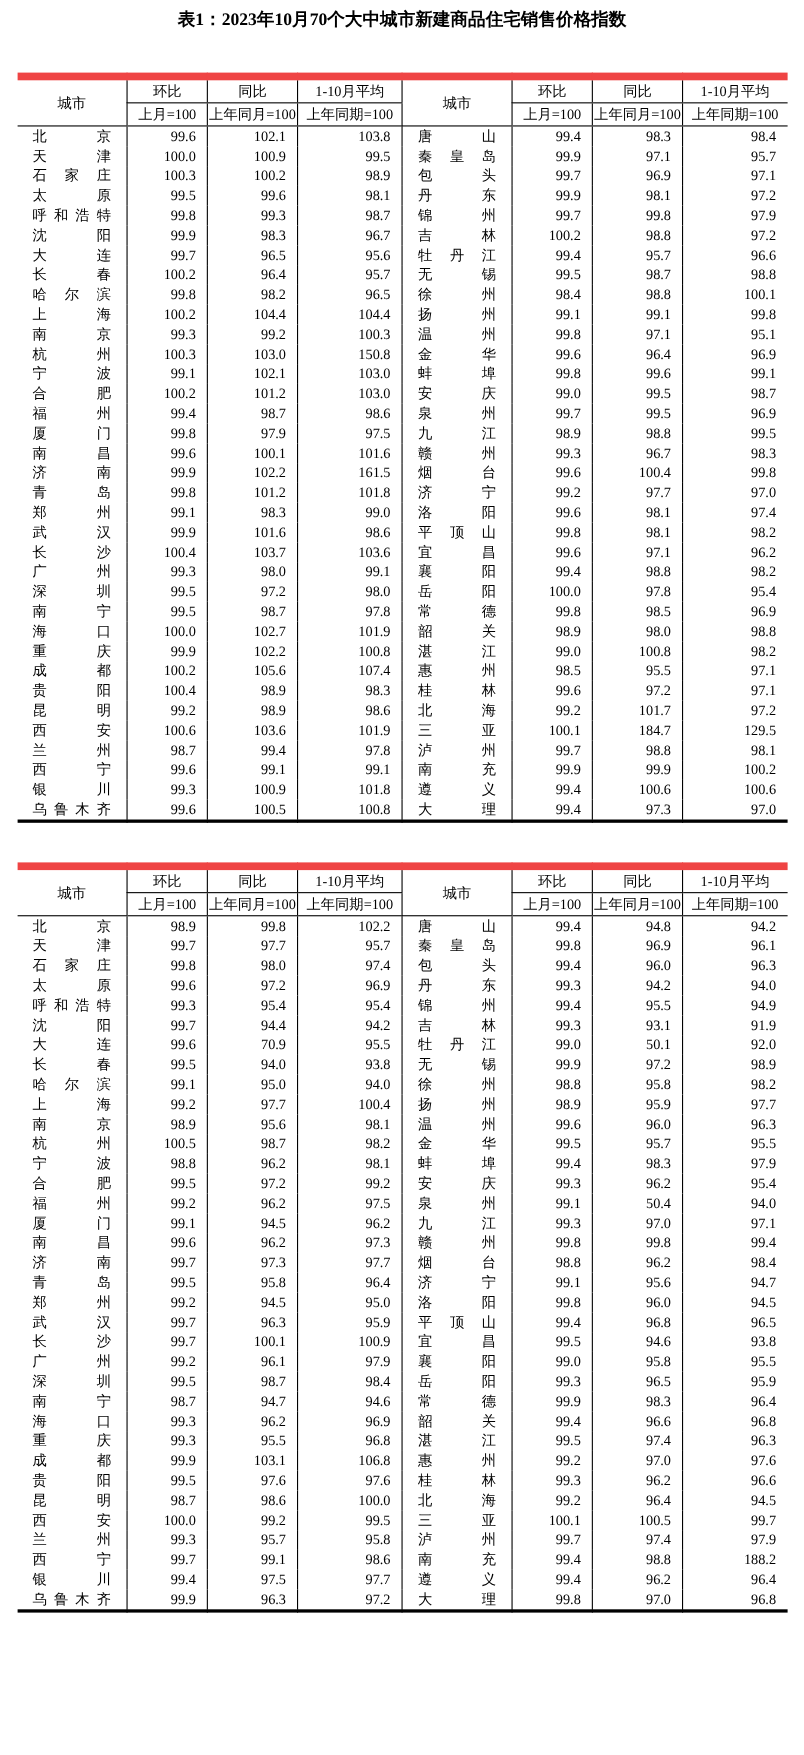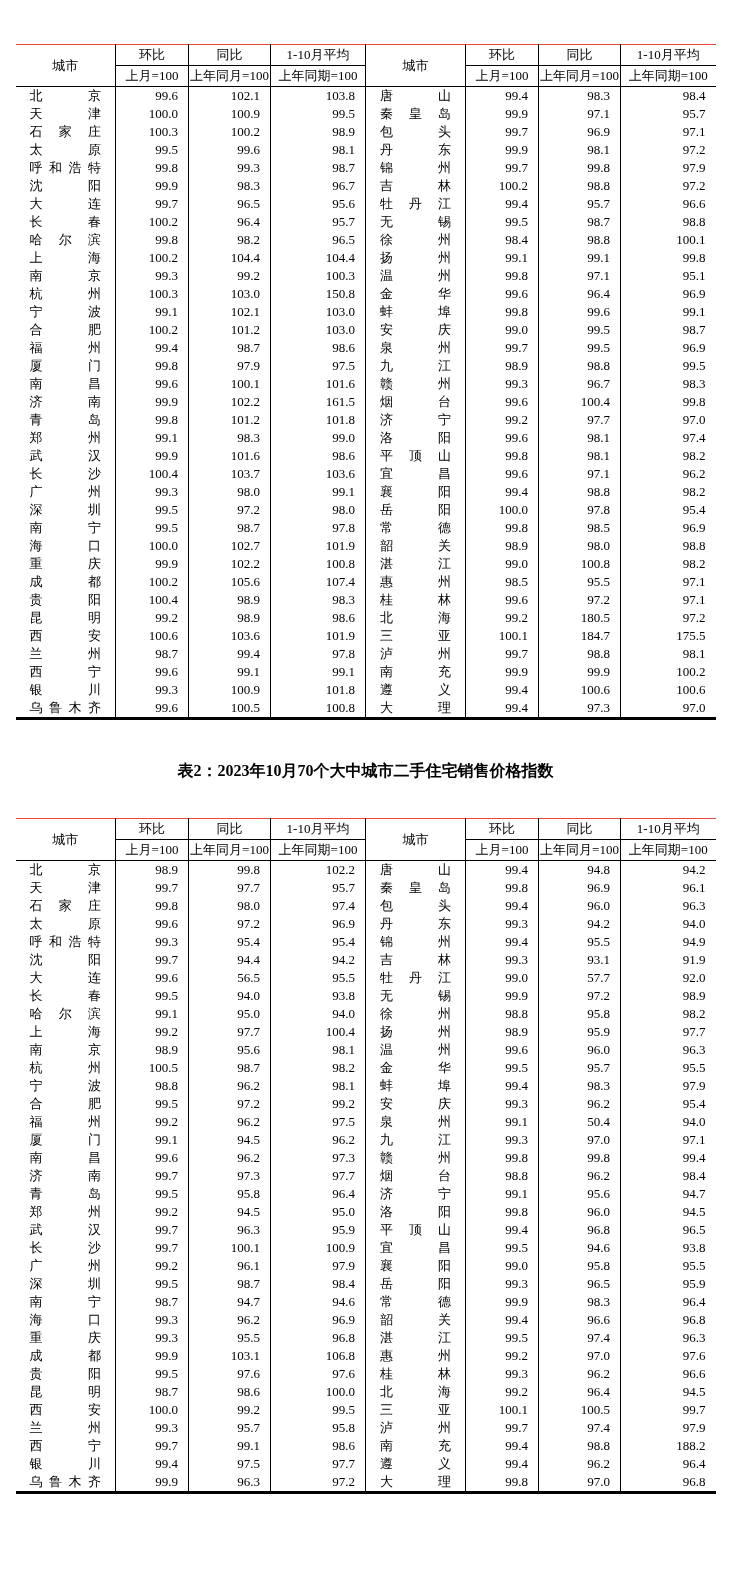--- a/index.html
+++ b/index.html
@@ -16,21 +16,21 @@
     margin:0;
     padding:0;
     line-height:22px;
   }
   .tbl-title.second{margin-top:40px;}
   table.idx{
     width:700px;
     margin:36px auto 0;
     border-collapse:collapse;
     table-layout:fixed;
-    border-top:1px solid #ef4444;
+    border-top:7px solid #ef4444;
     border-bottom:3px solid #000;
   }
   table.idx th{
     font-weight:normal;
     font-size:13px;
     text-align:center;
     height:20px;
     padding:0;
     border-left:1px solid #000;
     border-bottom:1px solid #000;
@@ -48,20 +48,766 @@
   table.idx td.no-left{border-left:none;}
   table.idx td.num{text-align:right;padding-right:10px;}
   table.idx td.city{padding:0 14px;}
   .city-name{display:flex;justify-content:space-between;}
   .city-name b{font-weight:normal;font-style:normal;}
 </style>
 </head>
 <body>
 
 <div class="doc">
+
+  <h2 class="tbl-title">表1：2023年10月70个大中城市新建商品住宅销售价格指数</h2>
+
+  <table class="idx">
+    <colgroup>
+      <col style="width:100px">
+        <col style="width:73px">
+        <col style="width:82px">
+        <col style="width:95px">
+      <col style="width:100px">
+        <col style="width:73px">
+        <col style="width:82px">
+        <col style="width:95px">
+    </colgroup>
+    <thead>
+      <tr>
+        <th rowspan="2" class="no-left">城市</th>
+        <th>环比</th>
+        <th>同比</th>
+        <th>1-10月平均</th>
+        <th rowspan="2">城市</th>
+        <th>环比</th>
+        <th>同比</th>
+        <th>1-10月平均</th>
+      </tr>
+      <tr>
+        <th>上月=100</th>
+        <th>上年同月=100</th>
+        <th>上年同期=100</th>
+        <th>上月=100</th>
+        <th>上年同月=100</th>
+        <th>上年同期=100</th>
+      </tr>
+    </thead>
+    <tbody id="tbody-table1">
+        <tr>
+          <td class="city no-left">
+            <span class="city-name">
+              <b>北</b>
+              <b>京</b>
+            </span>
+          </td>
+          <td class="num">99.6</td>
+          <td class="num">102.1</td>
+          <td class="num">103.8</td>
+          <td class="city">
+            <span class="city-name">
+              <b>唐</b>
+              <b>山</b>
+            </span>
+          </td>
+          <td class="num">99.4</td>
+          <td class="num">98.3</td>
+          <td class="num">98.4</td>
+        </tr>
+        <tr>
+          <td class="city no-left">
+            <span class="city-name">
+              <b>天</b>
+              <b>津</b>
+            </span>
+          </td>
+          <td class="num">100.0</td>
+          <td class="num">100.9</td>
+          <td class="num">99.5</td>
+          <td class="city">
+            <span class="city-name">
+              <b>秦</b>
+              <b>皇</b>
+              <b>岛</b>
+            </span>
+          </td>
+          <td class="num">99.9</td>
+          <td class="num">97.1</td>
+          <td class="num">95.7</td>
+        </tr>
+        <tr>
+          <td class="city no-left">
+            <span class="city-name">
+              <b>石</b>
+              <b>家</b>
+              <b>庄</b>
+            </span>
+          </td>
+          <td class="num">100.3</td>
+          <td class="num">100.2</td>
+          <td class="num">98.9</td>
+          <td class="city">
+            <span class="city-name">
+              <b>包</b>
+              <b>头</b>
+            </span>
+          </td>
+          <td class="num">99.7</td>
+          <td class="num">96.9</td>
+          <td class="num">97.1</td>
+        </tr>
+        <tr>
+          <td class="city no-left">
+            <span class="city-name">
+              <b>太</b>
+              <b>原</b>
+            </span>
+          </td>
+          <td class="num">99.5</td>
+          <td class="num">99.6</td>
+          <td class="num">98.1</td>
+          <td class="city">
+            <span class="city-name">
+              <b>丹</b>
+              <b>东</b>
+            </span>
+          </td>
+          <td class="num">99.9</td>
+          <td class="num">98.1</td>
+          <td class="num">97.2</td>
+        </tr>
+        <tr>
+          <td class="city no-left">
+            <span class="city-name">
+              <b>呼</b>
+              <b>和</b>
+              <b>浩</b>
+              <b>特</b>
+            </span>
+          </td>
+          <td class="num">99.8</td>
+          <td class="num">99.3</td>
+          <td class="num">98.7</td>
+          <td class="city">
+            <span class="city-name">
+              <b>锦</b>
+              <b>州</b>
+            </span>
+          </td>
+          <td class="num">99.7</td>
+          <td class="num">99.8</td>
+          <td class="num">97.9</td>
+        </tr>
+        <tr>
+          <td class="city no-left">
+            <span class="city-name">
+              <b>沈</b>
+              <b>阳</b>
+            </span>
+          </td>
+          <td class="num">99.9</td>
+          <td class="num">98.3</td>
+          <td class="num">96.7</td>
+          <td class="city">
+            <span class="city-name">
+              <b>吉</b>
+              <b>林</b>
+            </span>
+          </td>
+          <td class="num">100.2</td>
+          <td class="num">98.8</td>
+          <td class="num">97.2</td>
+        </tr>
+        <tr>
+          <td class="city no-left">
+            <span class="city-name">
+              <b>大</b>
+              <b>连</b>
+            </span>
+          </td>
+          <td class="num">99.7</td>
+          <td class="num">96.5</td>
+          <td class="num">95.6</td>
+          <td class="city">
+            <span class="city-name">
+              <b>牡</b>
+              <b>丹</b>
+              <b>江</b>
+            </span>
+          </td>
+          <td class="num">99.4</td>
+          <td class="num">95.7</td>
+          <td class="num">96.6</td>
+        </tr>
+        <tr>
+          <td class="city no-left">
+            <span class="city-name">
+              <b>长</b>
+              <b>春</b>
+            </span>
+          </td>
+          <td class="num">100.2</td>
+          <td class="num">96.4</td>
+          <td class="num">95.7</td>
+          <td class="city">
+            <span class="city-name">
+              <b>无</b>
+              <b>锡</b>
+            </span>
+          </td>
+          <td class="num">99.5</td>
+          <td class="num">98.7</td>
+          <td class="num">98.8</td>
+        </tr>
+        <tr>
+          <td class="city no-left">
+            <span class="city-name">
+              <b>哈</b>
+              <b>尔</b>
+              <b>滨</b>
+            </span>
+          </td>
+          <td class="num">99.8</td>
+          <td class="num">98.2</td>
+          <td class="num">96.5</td>
+          <td class="city">
+            <span class="city-name">
+              <b>徐</b>
+              <b>州</b>
+            </span>
+          </td>
+          <td class="num">98.4</td>
+          <td class="num">98.8</td>
+          <td class="num">100.1</td>
+        </tr>
+        <tr>
+          <td class="city no-left">
+            <span class="city-name">
+              <b>上</b>
+              <b>海</b>
+            </span>
+          </td>
+          <td class="num">100.2</td>
+          <td class="num">104.4</td>
+          <td class="num">104.4</td>
+          <td class="city">
+            <span class="city-name">
+              <b>扬</b>
+              <b>州</b>
+            </span>
+          </td>
+          <td class="num">99.1</td>
+          <td class="num">99.1</td>
+          <td class="num">99.8</td>
+        </tr>
+        <tr>
+          <td class="city no-left">
+            <span class="city-name">
+              <b>南</b>
+              <b>京</b>
+            </span>
+          </td>
+          <td class="num">99.3</td>
+          <td class="num">99.2</td>
+          <td class="num">100.3</td>
+          <td class="city">
+            <span class="city-name">
+              <b>温</b>
+              <b>州</b>
+            </span>
+          </td>
+          <td class="num">99.8</td>
+          <td class="num">97.1</td>
+          <td class="num">95.1</td>
+        </tr>
+        <tr>
+          <td class="city no-left">
+            <span class="city-name">
+              <b>杭</b>
+              <b>州</b>
+            </span>
+          </td>
+          <td class="num">100.3</td>
+          <td class="num">103.0</td>
+          <td class="num">150.8</td>
+          <td class="city">
+            <span class="city-name">
+              <b>金</b>
+              <b>华</b>
+            </span>
+          </td>
+          <td class="num">99.6</td>
+          <td class="num">96.4</td>
+          <td class="num">96.9</td>
+        </tr>
+        <tr>
+          <td class="city no-left">
+            <span class="city-name">
+              <b>宁</b>
+              <b>波</b>
+            </span>
+          </td>
+          <td class="num">99.1</td>
+          <td class="num">102.1</td>
+          <td class="num">103.0</td>
+          <td class="city">
+            <span class="city-name">
+              <b>蚌</b>
+              <b>埠</b>
+            </span>
+          </td>
+          <td class="num">99.8</td>
+          <td class="num">99.6</td>
+          <td class="num">99.1</td>
+        </tr>
+        <tr>
+          <td class="city no-left">
+            <span class="city-name">
+              <b>合</b>
+              <b>肥</b>
+            </span>
+          </td>
+          <td class="num">100.2</td>
+          <td class="num">101.2</td>
+          <td class="num">103.0</td>
+          <td class="city">
+            <span class="city-name">
+              <b>安</b>
+              <b>庆</b>
+            </span>
+          </td>
+          <td class="num">99.0</td>
+          <td class="num">99.5</td>
+          <td class="num">98.7</td>
+        </tr>
+        <tr>
+          <td class="city no-left">
+            <span class="city-name">
+              <b>福</b>
+              <b>州</b>
+            </span>
+          </td>
+          <td class="num">99.4</td>
+          <td class="num">98.7</td>
+          <td class="num">98.6</td>
+          <td class="city">
+            <span class="city-name">
+              <b>泉</b>
+              <b>州</b>
+            </span>
+          </td>
+          <td class="num">99.7</td>
+          <td class="num">99.5</td>
+          <td class="num">96.9</td>
+        </tr>
+        <tr>
+          <td class="city no-left">
+            <span class="city-name">
+              <b>厦</b>
+              <b>门</b>
+            </span>
+          </td>
+          <td class="num">99.8</td>
+          <td class="num">97.9</td>
+          <td class="num">97.5</td>
+          <td class="city">
+            <span class="city-name">
+              <b>九</b>
+              <b>江</b>
+            </span>
+          </td>
+          <td class="num">98.9</td>
+          <td class="num">98.8</td>
+          <td class="num">99.5</td>
+        </tr>
+        <tr>
+          <td class="city no-left">
+            <span class="city-name">
+              <b>南</b>
+              <b>昌</b>
+            </span>
+          </td>
+          <td class="num">99.6</td>
+          <td class="num">100.1</td>
+          <td class="num">101.6</td>
+          <td class="city">
+            <span class="city-name">
+              <b>赣</b>
+              <b>州</b>
+            </span>
+          </td>
+          <td class="num">99.3</td>
+          <td class="num">96.7</td>
+          <td class="num">98.3</td>
+        </tr>
+        <tr>
+          <td class="city no-left">
+            <span class="city-name">
+              <b>济</b>
+              <b>南</b>
+            </span>
+          </td>
+          <td class="num">99.9</td>
+          <td class="num">102.2</td>
+          <td class="num">161.5</td>
+          <td class="city">
+            <span class="city-name">
+              <b>烟</b>
+              <b>台</b>
+            </span>
+          </td>
+          <td class="num">99.6</td>
+          <td class="num">100.4</td>
+          <td class="num">99.8</td>
+        </tr>
+        <tr>
+          <td class="city no-left">
+            <span class="city-name">
+              <b>青</b>
+              <b>岛</b>
+            </span>
+          </td>
+          <td class="num">99.8</td>
+          <td class="num">101.2</td>
+          <td class="num">101.8</td>
+          <td class="city">
+            <span class="city-name">
+              <b>济</b>
+              <b>宁</b>
+            </span>
+          </td>
+          <td class="num">99.2</td>
+          <td class="num">97.7</td>
+          <td class="num">97.0</td>
+        </tr>
+        <tr>
+          <td class="city no-left">
+            <span class="city-name">
+              <b>郑</b>
+              <b>州</b>
+            </span>
+          </td>
+          <td class="num">99.1</td>
+          <td class="num">98.3</td>
+          <td class="num">99.0</td>
+          <td class="city">
+            <span class="city-name">
+              <b>洛</b>
+              <b>阳</b>
+            </span>
+          </td>
+          <td class="num">99.6</td>
+          <td class="num">98.1</td>
+          <td class="num">97.4</td>
+        </tr>
+        <tr>
+          <td class="city no-left">
+            <span class="city-name">
+              <b>武</b>
+              <b>汉</b>
+            </span>
+          </td>
+          <td class="num">99.9</td>
+          <td class="num">101.6</td>
+          <td class="num">98.6</td>
+          <td class="city">
+            <span class="city-name">
+              <b>平</b>
+              <b>顶</b>
+              <b>山</b>
+            </span>
+          </td>
+          <td class="num">99.8</td>
+          <td class="num">98.1</td>
+          <td class="num">98.2</td>
+        </tr>
+        <tr>
+          <td class="city no-left">
+            <span class="city-name">
+              <b>长</b>
+              <b>沙</b>
+            </span>
+          </td>
+          <td class="num">100.4</td>
+          <td class="num">103.7</td>
+          <td class="num">103.6</td>
+          <td class="city">
+            <span class="city-name">
+              <b>宜</b>
+              <b>昌</b>
+            </span>
+          </td>
+          <td class="num">99.6</td>
+          <td class="num">97.1</td>
+          <td class="num">96.2</td>
+        </tr>
+        <tr>
+          <td class="city no-left">
+            <span class="city-name">
+              <b>广</b>
+              <b>州</b>
+            </span>
+          </td>
+          <td class="num">99.3</td>
+          <td class="num">98.0</td>
+          <td class="num">99.1</td>
+          <td class="city">
+            <span class="city-name">
+              <b>襄</b>
+              <b>阳</b>
+            </span>
+          </td>
+          <td class="num">99.4</td>
+          <td class="num">98.8</td>
+          <td class="num">98.2</td>
+        </tr>
+        <tr>
+          <td class="city no-left">
+            <span class="city-name">
+              <b>深</b>
+              <b>圳</b>
+            </span>
+          </td>
+          <td class="num">99.5</td>
+          <td class="num">97.2</td>
+          <td class="num">98.0</td>
+          <td class="city">
+            <span class="city-name">
+              <b>岳</b>
+              <b>阳</b>
+            </span>
+          </td>
+          <td class="num">100.0</td>
+          <td class="num">97.8</td>
+          <td class="num">95.4</td>
+        </tr>
+        <tr>
+          <td class="city no-left">
+            <span class="city-name">
+              <b>南</b>
+              <b>宁</b>
+            </span>
+          </td>
+          <td class="num">99.5</td>
+          <td class="num">98.7</td>
+          <td class="num">97.8</td>
+          <td class="city">
+            <span class="city-name">
+              <b>常</b>
+              <b>德</b>
+            </span>
+          </td>
+          <td class="num">99.8</td>
+          <td class="num">98.5</td>
+          <td class="num">96.9</td>
+        </tr>
+        <tr>
+          <td class="city no-left">
+            <span class="city-name">
+              <b>海</b>
+              <b>口</b>
+            </span>
+          </td>
+          <td class="num">100.0</td>
+          <td class="num">102.7</td>
+          <td class="num">101.9</td>
+          <td class="city">
+            <span class="city-name">
+              <b>韶</b>
+              <b>关</b>
+            </span>
+          </td>
+          <td class="num">98.9</td>
+          <td class="num">98.0</td>
+          <td class="num">98.8</td>
+        </tr>
+        <tr>
+          <td class="city no-left">
+            <span class="city-name">
+              <b>重</b>
+              <b>庆</b>
+            </span>
+          </td>
+          <td class="num">99.9</td>
+          <td class="num">102.2</td>
+          <td class="num">100.8</td>
+          <td class="city">
+            <span class="city-name">
+              <b>湛</b>
+              <b>江</b>
+            </span>
+          </td>
+          <td class="num">99.0</td>
+          <td class="num">100.8</td>
+          <td class="num">98.2</td>
+        </tr>
+        <tr>
+          <td class="city no-left">
+            <span class="city-name">
+              <b>成</b>
+              <b>都</b>
+            </span>
+          </td>
+          <td class="num">100.2</td>
+          <td class="num">105.6</td>
+          <td class="num">107.4</td>
+          <td class="city">
+            <span class="city-name">
+              <b>惠</b>
+              <b>州</b>
+            </span>
+          </td>
+          <td class="num">98.5</td>
+          <td class="num">95.5</td>
+          <td class="num">97.1</td>
+        </tr>
+        <tr>
+          <td class="city no-left">
+            <span class="city-name">
+              <b>贵</b>
+              <b>阳</b>
+            </span>
+          </td>
+          <td class="num">100.4</td>
+          <td class="num">98.9</td>
+          <td class="num">98.3</td>
+          <td class="city">
+            <span class="city-name">
+              <b>桂</b>
+              <b>林</b>
+            </span>
+          </td>
+          <td class="num">99.6</td>
+          <td class="num">97.2</td>
+          <td class="num">97.1</td>
+        </tr>
+        <tr>
+          <td class="city no-left">
+            <span class="city-name">
+              <b>昆</b>
+              <b>明</b>
+            </span>
+          </td>
+          <td class="num">99.2</td>
+          <td class="num">98.9</td>
+          <td class="num">98.6</td>
+          <td class="city">
+            <span class="city-name">
+              <b>北</b>
+              <b>海</b>
+            </span>
+          </td>
+          <td class="num">99.2</td>
+          <td class="num">101.7</td>
+          <td class="num">97.2</td>
+        </tr>
+        <tr>
+          <td class="city no-left">
+            <span class="city-name">
+              <b>西</b>
+              <b>安</b>
+            </span>
+          </td>
+          <td class="num">100.6</td>
+          <td class="num">103.6</td>
+          <td class="num">101.9</td>
+          <td class="city">
+            <span class="city-name">
+              <b>三</b>
+              <b>亚</b>
+            </span>
+          </td>
+          <td class="num">100.1</td>
+          <td class="num">184.7</td>
+          <td class="num">129.5</td>
+        </tr>
+        <tr>
+          <td class="city no-left">
+            <span class="city-name">
+              <b>兰</b>
+              <b>州</b>
+            </span>
+          </td>
+          <td class="num">98.7</td>
+          <td class="num">99.4</td>
+          <td class="num">97.8</td>
+          <td class="city">
+            <span class="city-name">
+              <b>泸</b>
+              <b>州</b>
+            </span>
+          </td>
+          <td class="num">99.7</td>
+          <td class="num">98.8</td>
+          <td class="num">98.1</td>
+        </tr>
+        <tr>
+          <td class="city no-left">
+            <span class="city-name">
+              <b>西</b>
+              <b>宁</b>
+            </span>
+          </td>
+          <td class="num">99.6</td>
+          <td class="num">99.1</td>
+          <td class="num">99.1</td>
+          <td class="city">
+            <span class="city-name">
+              <b>南</b>
+              <b>充</b>
+            </span>
+          </td>
+          <td class="num">99.9</td>
+          <td class="num">99.9</td>
+          <td class="num">100.2</td>
+        </tr>
+        <tr>
+          <td class="city no-left">
+            <span class="city-name">
+              <b>银</b>
+              <b>川</b>
+            </span>
+          </td>
+          <td class="num">99.3</td>
+          <td class="num">100.9</td>
+          <td class="num">101.8</td>
+          <td class="city">
+            <span class="city-name">
+              <b>遵</b>
+              <b>义</b>
+            </span>
+          </td>
+          <td class="num">99.4</td>
+          <td class="num">100.6</td>
+          <td class="num">100.6</td>
+        </tr>
+        <tr>
+          <td class="city no-left">
+            <span class="city-name">
+              <b>乌</b>
+              <b>鲁</b>
+              <b>木</b>
+              <b>齐</b>
+            </span>
+          </td>
+          <td class="num">99.6</td>
+          <td class="num">100.5</td>
+          <td class="num">100.8</td>
+          <td class="city">
+            <span class="city-name">
+              <b>大</b>
+              <b>理</b>
+            </span>
+          </td>
+          <td class="num">99.4</td>
+          <td class="num">97.3</td>
+          <td class="num">97.0</td>
+        </tr>
+      </tbody>
+  </table>
 
 
   <table class="idx">
     <colgroup>
       <col style="width:100px">
         <col style="width:73px">
         <col style="width:82px">
         <col style="width:95px">
       <col style="width:100px">
         <col style="width:73px">
@@ -81,910 +827,164 @@
       </tr>
       <tr>
         <th>上月=100</th>
         <th>上年同月=100</th>
         <th>上年同期=100</th>
         <th>上月=100</th>
         <th>上年同月=100</th>
         <th>上年同期=100</th>
       </tr>
     </thead>
-    <tbody id="tbody-table1">
+    <tbody id="tbody-table2">
         <tr>
           <td class="city no-left">
             <span class="city-name">
               <b>北</b>
               <b>京</b>
             </span>
           </td>
-          <td class="num">99.6</td>
-          <td class="num">102.1</td>
-          <td class="num">103.8</td>
+          <td class="num">98.9</td>
+          <td class="num">99.8</td>
+          <td class="num">102.2</td>
           <td class="city">
             <span class="city-name">
               <b>唐</b>
               <b>山</b>
             </span>
           </td>
           <td class="num">99.4</td>
-          <td class="num">98.3</td>
-          <td class="num">98.4</td>
+          <td class="num">94.8</td>
+          <td class="num">94.2</td>
         </tr>
         <tr>
           <td class="city no-left">
             <span class="city-name">
               <b>天</b>
               <b>津</b>
             </span>
           </td>
-          <td class="num">100.0</td>
-          <td class="num">100.9</td>
-          <td class="num">99.5</td>
+          <td class="num">99.7</td>
+          <td class="num">97.7</td>
+          <td class="num">95.7</td>
           <td class="city">
             <span class="city-name">
               <b>秦</b>
               <b>皇</b>
               <b>岛</b>
             </span>
           </td>
-          <td class="num">99.9</td>
-          <td class="num">97.1</td>
-          <td class="num">95.7</td>
+          <td class="num">99.8</td>
+          <td class="num">96.9</td>
+          <td class="num">96.1</td>
         </tr>
         <tr>
           <td class="city no-left">
             <span class="city-name">
               <b>石</b>
               <b>家</b>
               <b>庄</b>
             </span>
           </td>
-          <td class="num">100.3</td>
-          <td class="num">100.2</td>
-          <td class="num">98.9</td>
+          <td class="num">99.8</td>
+          <td class="num">98.0</td>
+          <td class="num">97.4</td>
           <td class="city">
             <span class="city-name">
               <b>包</b>
               <b>头</b>
             </span>
           </td>
-          <td class="num">99.7</td>
-          <td class="num">96.9</td>
-          <td class="num">97.1</td>
+          <td class="num">99.4</td>
+          <td class="num">96.0</td>
+          <td class="num">96.3</td>
         </tr>
         <tr>
           <td class="city no-left">
             <span class="city-name">
               <b>太</b>
               <b>原</b>
             </span>
           </td>
-          <td class="num">99.5</td>
           <td class="num">99.6</td>
-          <td class="num">98.1</td>
+          <td class="num">97.2</td>
+          <td class="num">96.9</td>
           <td class="city">
             <span class="city-name">
               <b>丹</b>
               <b>东</b>
             </span>
           </td>
-          <td class="num">99.9</td>
-          <td class="num">98.1</td>
-          <td class="num">97.2</td>
+          <td class="num">99.3</td>
+          <td class="num">94.2</td>
+          <td class="num">94.0</td>
         </tr>
         <tr>
           <td class="city no-left">
             <span class="city-name">
               <b>呼</b>
               <b>和</b>
               <b>浩</b>
               <b>特</b>
             </span>
           </td>
-          <td class="num">99.8</td>
           <td class="num">99.3</td>
-          <td class="num">98.7</td>
+          <td class="num">95.4</td>
+          <td class="num">95.4</td>
           <td class="city">
             <span class="city-name">
               <b>锦</b>
               <b>州</b>
             </span>
           </td>
-          <td class="num">99.7</td>
-          <td class="num">99.8</td>
-          <td class="num">97.9</td>
+          <td class="num">99.4</td>
+          <td class="num">95.5</td>
+          <td class="num">94.9</td>
         </tr>
         <tr>
           <td class="city no-left">
             <span class="city-name">
               <b>沈</b>
               <b>阳</b>
             </span>
           </td>
-          <td class="num">99.9</td>
-          <td class="num">98.3</td>
-          <td class="num">96.7</td>
+          <td class="num">99.7</td>
+          <td class="num">94.4</td>
+          <td class="num">94.2</td>
           <td class="city">
             <span class="city-name">
               <b>吉</b>
               <b>林</b>
             </span>
           </td>
-          <td class="num">100.2</td>
-          <td class="num">98.8</td>
-          <td class="num">97.2</td>
+          <td class="num">99.3</td>
+          <td class="num">93.1</td>
+          <td class="num">91.9</td>
         </tr>
         <tr>
           <td class="city no-left">
             <span class="city-name">
               <b>大</b>
               <b>连</b>
             </span>
           </td>
-          <td class="num">99.7</td>
-          <td class="num">96.5</td>
-          <td class="num">95.6</td>
+          <td class="num">99.6</td>
+          <td class="num">70.9</td>
+          <td class="num">95.5</td>
           <td class="city">
             <span class="city-name">
               <b>牡</b>
               <b>丹</b>
               <b>江</b>
             </span>
           </td>
-          <td class="num">99.4</td>
-          <td class="num">95.7</td>
-          <td class="num">96.6</td>
-        </tr>
-        <tr>
-          <td class="city no-left">
-            <span class="city-name">
-              <b>长</b>
-              <b>春</b>
-            </span>
-          </td>
-          <td class="num">100.2</td>
-          <td class="num">96.4</td>
-          <td class="num">95.7</td>
-          <td class="city">
-            <span class="city-name">
-              <b>无</b>
-              <b>锡</b>
-            </span>
-          </td>
-          <td class="num">99.5</td>
-          <td class="num">98.7</td>
-          <td class="num">98.8</td>
-        </tr>
-        <tr>
-          <td class="city no-left">
-            <span class="city-name">
-              <b>哈</b>
-              <b>尔</b>
-              <b>滨</b>
-            </span>
-          </td>
-          <td class="num">99.8</td>
-          <td class="num">98.2</td>
-          <td class="num">96.5</td>
-          <td class="city">
-            <span class="city-name">
-              <b>徐</b>
-              <b>州</b>
-            </span>
-          </td>
-          <td class="num">98.4</td>
-          <td class="num">98.8</td>
-          <td class="num">100.1</td>
-        </tr>
-        <tr>
-          <td class="city no-left">
-            <span class="city-name">
-              <b>上</b>
-              <b>海</b>
-            </span>
-          </td>
-          <td class="num">100.2</td>
-          <td class="num">104.4</td>
-          <td class="num">104.4</td>
-          <td class="city">
-            <span class="city-name">
-              <b>扬</b>
-              <b>州</b>
-            </span>
-          </td>
-          <td class="num">99.1</td>
-          <td class="num">99.1</td>
-          <td class="num">99.8</td>
-        </tr>
-        <tr>
-          <td class="city no-left">
-            <span class="city-name">
-              <b>南</b>
-              <b>京</b>
-            </span>
-          </td>
-          <td class="num">99.3</td>
-          <td class="num">99.2</td>
-          <td class="num">100.3</td>
-          <td class="city">
-            <span class="city-name">
-              <b>温</b>
-              <b>州</b>
-            </span>
-          </td>
-          <td class="num">99.8</td>
-          <td class="num">97.1</td>
-          <td class="num">95.1</td>
-        </tr>
-        <tr>
-          <td class="city no-left">
-            <span class="city-name">
-              <b>杭</b>
-              <b>州</b>
-            </span>
-          </td>
-          <td class="num">100.3</td>
-          <td class="num">103.0</td>
-          <td class="num">150.8</td>
-          <td class="city">
-            <span class="city-name">
-              <b>金</b>
-              <b>华</b>
-            </span>
-          </td>
-          <td class="num">99.6</td>
-          <td class="num">96.4</td>
-          <td class="num">96.9</td>
-        </tr>
-        <tr>
-          <td class="city no-left">
-            <span class="city-name">
-              <b>宁</b>
-              <b>波</b>
-            </span>
-          </td>
-          <td class="num">99.1</td>
-          <td class="num">102.1</td>
-          <td class="num">103.0</td>
-          <td class="city">
-            <span class="city-name">
-              <b>蚌</b>
-              <b>埠</b>
-            </span>
-          </td>
-          <td class="num">99.8</td>
-          <td class="num">99.6</td>
-          <td class="num">99.1</td>
-        </tr>
-        <tr>
-          <td class="city no-left">
-            <span class="city-name">
-              <b>合</b>
-              <b>肥</b>
-            </span>
-          </td>
-          <td class="num">100.2</td>
-          <td class="num">101.2</td>
-          <td class="num">103.0</td>
-          <td class="city">
-            <span class="city-name">
-              <b>安</b>
-              <b>庆</b>
-            </span>
-          </td>
           <td class="num">99.0</td>
-          <td class="num">99.5</td>
-          <td class="num">98.7</td>
-        </tr>
-        <tr>
-          <td class="city no-left">
-            <span class="city-name">
-              <b>福</b>
-              <b>州</b>
-            </span>
-          </td>
-          <td class="num">99.4</td>
-          <td class="num">98.7</td>
-          <td class="num">98.6</td>
-          <td class="city">
-            <span class="city-name">
-              <b>泉</b>
-              <b>州</b>
-            </span>
-          </td>
-          <td class="num">99.7</td>
-          <td class="num">99.5</td>
-          <td class="num">96.9</td>
-        </tr>
-        <tr>
-          <td class="city no-left">
-            <span class="city-name">
-              <b>厦</b>
-              <b>门</b>
-            </span>
-          </td>
-          <td class="num">99.8</td>
-          <td class="num">97.9</td>
-          <td class="num">97.5</td>
-          <td class="city">
-            <span class="city-name">
-              <b>九</b>
-              <b>江</b>
-            </span>
-          </td>
-          <td class="num">98.9</td>
-          <td class="num">98.8</td>
-          <td class="num">99.5</td>
-        </tr>
-        <tr>
-          <td class="city no-left">
-            <span class="city-name">
-              <b>南</b>
-              <b>昌</b>
-            </span>
-          </td>
-          <td class="num">99.6</td>
-          <td class="num">100.1</td>
-          <td class="num">101.6</td>
-          <td class="city">
-            <span class="city-name">
-              <b>赣</b>
-              <b>州</b>
-            </span>
-          </td>
-          <td class="num">99.3</td>
-          <td class="num">96.7</td>
-          <td class="num">98.3</td>
-        </tr>
-        <tr>
-          <td class="city no-left">
-            <span class="city-name">
-              <b>济</b>
-              <b>南</b>
-            </span>
-          </td>
-          <td class="num">99.9</td>
-          <td class="num">102.2</td>
-          <td class="num">161.5</td>
-          <td class="city">
-            <span class="city-name">
-              <b>烟</b>
-              <b>台</b>
-            </span>
-          </td>
-          <td class="num">99.6</td>
-          <td class="num">100.4</td>
-          <td class="num">99.8</td>
-        </tr>
-        <tr>
-          <td class="city no-left">
-            <span class="city-name">
-              <b>青</b>
-              <b>岛</b>
-            </span>
-          </td>
-          <td class="num">99.8</td>
-          <td class="num">101.2</td>
-          <td class="num">101.8</td>
-          <td class="city">
-            <span class="city-name">
-              <b>济</b>
-              <b>宁</b>
-            </span>
-          </td>
-          <td class="num">99.2</td>
-          <td class="num">97.7</td>
-          <td class="num">97.0</td>
-        </tr>
-        <tr>
-          <td class="city no-left">
-            <span class="city-name">
-              <b>郑</b>
-              <b>州</b>
-            </span>
-          </td>
-          <td class="num">99.1</td>
-          <td class="num">98.3</td>
-          <td class="num">99.0</td>
-          <td class="city">
-            <span class="city-name">
-              <b>洛</b>
-              <b>阳</b>
-            </span>
-          </td>
-          <td class="num">99.6</td>
-          <td class="num">98.1</td>
-          <td class="num">97.4</td>
-        </tr>
-        <tr>
-          <td class="city no-left">
-            <span class="city-name">
-              <b>武</b>
-              <b>汉</b>
-            </span>
-          </td>
-          <td class="num">99.9</td>
-          <td class="num">101.6</td>
-          <td class="num">98.6</td>
-          <td class="city">
-            <span class="city-name">
-              <b>平</b>
-              <b>顶</b>
-              <b>山</b>
-            </span>
-          </td>
-          <td class="num">99.8</td>
-          <td class="num">98.1</td>
-          <td class="num">98.2</td>
-        </tr>
-        <tr>
-          <td class="city no-left">
-            <span class="city-name">
-              <b>长</b>
-              <b>沙</b>
-            </span>
-          </td>
-          <td class="num">100.4</td>
-          <td class="num">103.7</td>
-          <td class="num">103.6</td>
-          <td class="city">
-            <span class="city-name">
-              <b>宜</b>
-              <b>昌</b>
-            </span>
-          </td>
-          <td class="num">99.6</td>
-          <td class="num">97.1</td>
-          <td class="num">96.2</td>
-        </tr>
-        <tr>
-          <td class="city no-left">
-            <span class="city-name">
-              <b>广</b>
-              <b>州</b>
-            </span>
-          </td>
-          <td class="num">99.3</td>
-          <td class="num">98.0</td>
-          <td class="num">99.1</td>
-          <td class="city">
-            <span class="city-name">
-              <b>襄</b>
-              <b>阳</b>
-            </span>
-          </td>
-          <td class="num">99.4</td>
-          <td class="num">98.8</td>
-          <td class="num">98.2</td>
-        </tr>
-        <tr>
-          <td class="city no-left">
-            <span class="city-name">
-              <b>深</b>
-              <b>圳</b>
-            </span>
-          </td>
-          <td class="num">99.5</td>
-          <td class="num">97.2</td>
-          <td class="num">98.0</td>
-          <td class="city">
-            <span class="city-name">
-              <b>岳</b>
-              <b>阳</b>
-            </span>
-          </td>
-          <td class="num">100.0</td>
-          <td class="num">97.8</td>
-          <td class="num">95.4</td>
-        </tr>
-        <tr>
-          <td class="city no-left">
-            <span class="city-name">
-              <b>南</b>
-              <b>宁</b>
-            </span>
-          </td>
-          <td class="num">99.5</td>
-          <td class="num">98.7</td>
-          <td class="num">97.8</td>
-          <td class="city">
-            <span class="city-name">
-              <b>常</b>
-              <b>德</b>
-            </span>
-          </td>
-          <td class="num">99.8</td>
-          <td class="num">98.5</td>
-          <td class="num">96.9</td>
-        </tr>
-        <tr>
-          <td class="city no-left">
-            <span class="city-name">
-              <b>海</b>
-              <b>口</b>
-            </span>
-          </td>
-          <td class="num">100.0</td>
-          <td class="num">102.7</td>
-          <td class="num">101.9</td>
-          <td class="city">
-            <span class="city-name">
-              <b>韶</b>
-              <b>关</b>
-            </span>
-          </td>
-          <td class="num">98.9</td>
-          <td class="num">98.0</td>
-          <td class="num">98.8</td>
-        </tr>
-        <tr>
-          <td class="city no-left">
-            <span class="city-name">
-              <b>重</b>
-              <b>庆</b>
-            </span>
-          </td>
-          <td class="num">99.9</td>
-          <td class="num">102.2</td>
-          <td class="num">100.8</td>
-          <td class="city">
-            <span class="city-name">
-              <b>湛</b>
-              <b>江</b>
-            </span>
-          </td>
-          <td class="num">99.0</td>
-          <td class="num">100.8</td>
-          <td class="num">98.2</td>
-        </tr>
-        <tr>
-          <td class="city no-left">
-            <span class="city-name">
-              <b>成</b>
-              <b>都</b>
-            </span>
-          </td>
-          <td class="num">100.2</td>
-          <td class="num">105.6</td>
-          <td class="num">107.4</td>
-          <td class="city">
-            <span class="city-name">
-              <b>惠</b>
-              <b>州</b>
-            </span>
-          </td>
-          <td class="num">98.5</td>
-          <td class="num">95.5</td>
-          <td class="num">97.1</td>
-        </tr>
-        <tr>
-          <td class="city no-left">
-            <span class="city-name">
-              <b>贵</b>
-              <b>阳</b>
-            </span>
-          </td>
-          <td class="num">100.4</td>
-          <td class="num">98.9</td>
-          <td class="num">98.3</td>
-          <td class="city">
-            <span class="city-name">
-              <b>桂</b>
-              <b>林</b>
-            </span>
-          </td>
-          <td class="num">99.6</td>
-          <td class="num">97.2</td>
-          <td class="num">97.1</td>
-        </tr>
-        <tr>
-          <td class="city no-left">
-            <span class="city-name">
-              <b>昆</b>
-              <b>明</b>
-            </span>
-          </td>
-          <td class="num">99.2</td>
-          <td class="num">98.9</td>
-          <td class="num">98.6</td>
-          <td class="city">
-            <span class="city-name">
-              <b>北</b>
-              <b>海</b>
-            </span>
-          </td>
-          <td class="num">99.2</td>
-          <td class="num">180.5</td>
-          <td class="num">97.2</td>
-        </tr>
-        <tr>
-          <td class="city no-left">
-            <span class="city-name">
-              <b>西</b>
-              <b>安</b>
-            </span>
-          </td>
-          <td class="num">100.6</td>
-          <td class="num">103.6</td>
-          <td class="num">101.9</td>
-          <td class="city">
-            <span class="city-name">
-              <b>三</b>
-              <b>亚</b>
-            </span>
-          </td>
-          <td class="num">100.1</td>
-          <td class="num">184.7</td>
-          <td class="num">175.5</td>
-        </tr>
-        <tr>
-          <td class="city no-left">
-            <span class="city-name">
-              <b>兰</b>
-              <b>州</b>
-            </span>
-          </td>
-          <td class="num">98.7</td>
-          <td class="num">99.4</td>
-          <td class="num">97.8</td>
-          <td class="city">
-            <span class="city-name">
-              <b>泸</b>
-              <b>州</b>
-            </span>
-          </td>
-          <td class="num">99.7</td>
-          <td class="num">98.8</td>
-          <td class="num">98.1</td>
-        </tr>
-        <tr>
-          <td class="city no-left">
-            <span class="city-name">
-              <b>西</b>
-              <b>宁</b>
-            </span>
-          </td>
-          <td class="num">99.6</td>
-          <td class="num">99.1</td>
-          <td class="num">99.1</td>
-          <td class="city">
-            <span class="city-name">
-              <b>南</b>
-              <b>充</b>
-            </span>
-          </td>
-          <td class="num">99.9</td>
-          <td class="num">99.9</td>
-          <td class="num">100.2</td>
-        </tr>
-        <tr>
-          <td class="city no-left">
-            <span class="city-name">
-              <b>银</b>
-              <b>川</b>
-            </span>
-          </td>
-          <td class="num">99.3</td>
-          <td class="num">100.9</td>
-          <td class="num">101.8</td>
-          <td class="city">
-            <span class="city-name">
-              <b>遵</b>
-              <b>义</b>
-            </span>
-          </td>
-          <td class="num">99.4</td>
-          <td class="num">100.6</td>
-          <td class="num">100.6</td>
-        </tr>
-        <tr>
-          <td class="city no-left">
-            <span class="city-name">
-              <b>乌</b>
-              <b>鲁</b>
-              <b>木</b>
-              <b>齐</b>
-            </span>
-          </td>
-          <td class="num">99.6</td>
-          <td class="num">100.5</td>
-          <td class="num">100.8</td>
-          <td class="city">
-            <span class="city-name">
-              <b>大</b>
-              <b>理</b>
-            </span>
-          </td>
-          <td class="num">99.4</td>
-          <td class="num">97.3</td>
-          <td class="num">97.0</td>
-        </tr>
-      </tbody>
-  </table>
-
-  <h2 class="tbl-title second">表2：2023年10月70个大中城市二手住宅销售价格指数</h2>
-
-  <table class="idx">
-    <colgroup>
-      <col style="width:100px">
-        <col style="width:73px">
-        <col style="width:82px">
-        <col style="width:95px">
-      <col style="width:100px">
-        <col style="width:73px">
-        <col style="width:82px">
-        <col style="width:95px">
-    </colgroup>
-    <thead>
-      <tr>
-        <th rowspan="2" class="no-left">城市</th>
-        <th>环比</th>
-        <th>同比</th>
-        <th>1-10月平均</th>
-        <th rowspan="2">城市</th>
-        <th>环比</th>
-        <th>同比</th>
-        <th>1-10月平均</th>
-      </tr>
-      <tr>
-        <th>上月=100</th>
-        <th>上年同月=100</th>
-        <th>上年同期=100</th>
-        <th>上月=100</th>
-        <th>上年同月=100</th>
-        <th>上年同期=100</th>
-      </tr>
-    </thead>
-    <tbody id="tbody-table2">
-        <tr>
-          <td class="city no-left">
-            <span class="city-name">
-              <b>北</b>
-              <b>京</b>
-            </span>
-          </td>
-          <td class="num">98.9</td>
-          <td class="num">99.8</td>
-          <td class="num">102.2</td>
-          <td class="city">
-            <span class="city-name">
-              <b>唐</b>
-              <b>山</b>
-            </span>
-          </td>
-          <td class="num">99.4</td>
-          <td class="num">94.8</td>
-          <td class="num">94.2</td>
-        </tr>
-        <tr>
-          <td class="city no-left">
-            <span class="city-name">
-              <b>天</b>
-              <b>津</b>
-            </span>
-          </td>
-          <td class="num">99.7</td>
-          <td class="num">97.7</td>
-          <td class="num">95.7</td>
-          <td class="city">
-            <span class="city-name">
-              <b>秦</b>
-              <b>皇</b>
-              <b>岛</b>
-            </span>
-          </td>
-          <td class="num">99.8</td>
-          <td class="num">96.9</td>
-          <td class="num">96.1</td>
-        </tr>
-        <tr>
-          <td class="city no-left">
-            <span class="city-name">
-              <b>石</b>
-              <b>家</b>
-              <b>庄</b>
-            </span>
-          </td>
-          <td class="num">99.8</td>
-          <td class="num">98.0</td>
-          <td class="num">97.4</td>
-          <td class="city">
-            <span class="city-name">
-              <b>包</b>
-              <b>头</b>
-            </span>
-          </td>
-          <td class="num">99.4</td>
-          <td class="num">96.0</td>
-          <td class="num">96.3</td>
-        </tr>
-        <tr>
-          <td class="city no-left">
-            <span class="city-name">
-              <b>太</b>
-              <b>原</b>
-            </span>
-          </td>
-          <td class="num">99.6</td>
-          <td class="num">97.2</td>
-          <td class="num">96.9</td>
-          <td class="city">
-            <span class="city-name">
-              <b>丹</b>
-              <b>东</b>
-            </span>
-          </td>
-          <td class="num">99.3</td>
-          <td class="num">94.2</td>
-          <td class="num">94.0</td>
-        </tr>
-        <tr>
-          <td class="city no-left">
-            <span class="city-name">
-              <b>呼</b>
-              <b>和</b>
-              <b>浩</b>
-              <b>特</b>
-            </span>
-          </td>
-          <td class="num">99.3</td>
-          <td class="num">95.4</td>
-          <td class="num">95.4</td>
-          <td class="city">
-            <span class="city-name">
-              <b>锦</b>
-              <b>州</b>
-            </span>
-          </td>
-          <td class="num">99.4</td>
-          <td class="num">95.5</td>
-          <td class="num">94.9</td>
-        </tr>
-        <tr>
-          <td class="city no-left">
-            <span class="city-name">
-              <b>沈</b>
-              <b>阳</b>
-            </span>
-          </td>
-          <td class="num">99.7</td>
-          <td class="num">94.4</td>
-          <td class="num">94.2</td>
-          <td class="city">
-            <span class="city-name">
-              <b>吉</b>
-              <b>林</b>
-            </span>
-          </td>
-          <td class="num">99.3</td>
-          <td class="num">93.1</td>
-          <td class="num">91.9</td>
-        </tr>
-        <tr>
-          <td class="city no-left">
-            <span class="city-name">
-              <b>大</b>
-              <b>连</b>
-            </span>
-          </td>
-          <td class="num">99.6</td>
-          <td class="num">56.5</td>
-          <td class="num">95.5</td>
-          <td class="city">
-            <span class="city-name">
-              <b>牡</b>
-              <b>丹</b>
-              <b>江</b>
-            </span>
-          </td>
-          <td class="num">99.0</td>
-          <td class="num">57.7</td>
+          <td class="num">50.1</td>
           <td class="num">92.0</td>
         </tr>
         <tr>
           <td class="city no-left">
             <span class="city-name">
               <b>长</b>
               <b>春</b>
             </span>
           </td>
           <td class="num">99.5</td>

